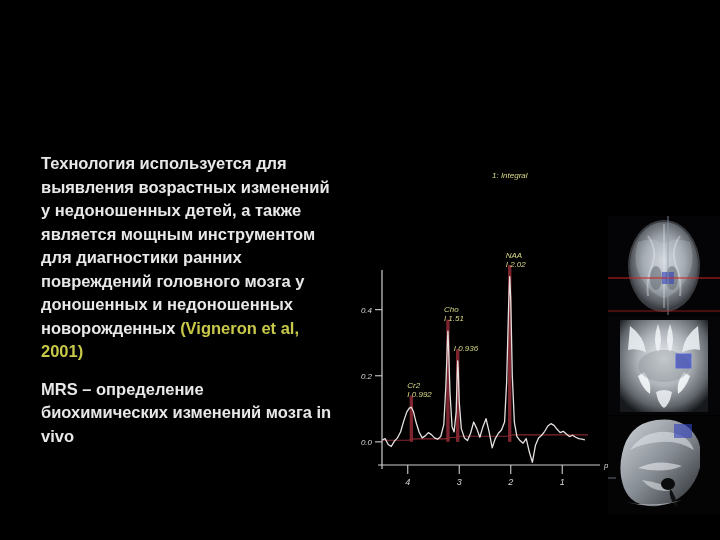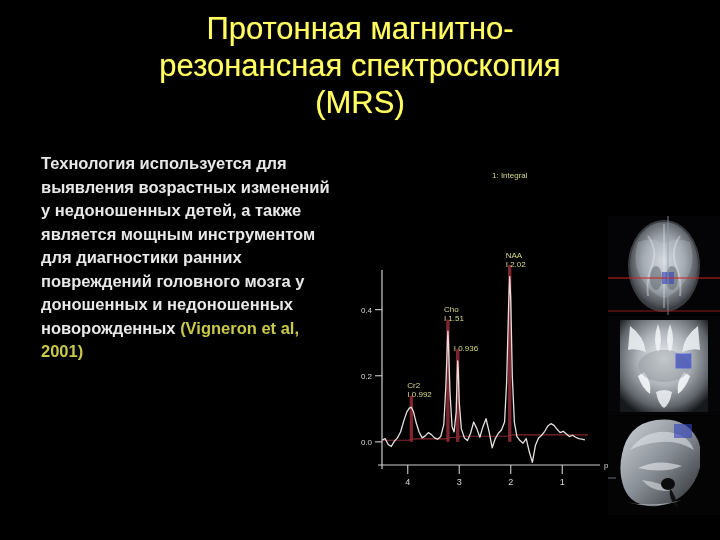--- a/index.html
+++ b/index.html
@@ -20,42 +20,39 @@
     position:absolute;left:41px;top:152px;width:292px;
     color:#e8e8e8;font-size:16.5px;line-height:23.5px;font-weight:bold;
   }
   .body-text p{margin:0 0 14px 0;}
   .cite{color:#c8c84a;}
 
   
   .spectrum{
     position:absolute;left:340px;top:160px;width:268px;height:350px;
     background:#000;
+    font-style:italic;
   }
   .spec-svg{display:block;}
 
   
   .mri-col{position:absolute;left:608px;top:216px;width:112px;height:300px;}
   .mri{position:relative;width:112px;height:99px;overflow:hidden;background:#000;}
   .mri + .mri{margin-top:1px;}
   .mri svg{display:block;}
 </style>
 </head>
 <body>
 
 <div class="slide">
 
-  <div class="title">
-    <span class="tline">Протонная магнитно-</span>
-    <span class="tline">резонансная спектроскопия</span>
-    <span class="tline">(MRS)</span>
-  </div>
 
   <div class="body-text">
     <p><span>Технология используется для выявления возрастных изменений у недоношенных детей, а также является мощным инструментом для диагностики ранних повреждений головного мозга у доношенных и недоношенных новорожденных </span><span class="cite">(Vigneron et al, 2001)</span></p>
+    <p>MRS – определение биохимических изменений мозга in vivo</p>
   </div>
 
   <div class="spectrum">
     <svg class="spec-svg" id="spec" width="268" height="350" viewBox="0 0 268 350">
         <text x="152" y="18" fill="#d9d98a" font-size="8" font-family="&quot;Liberation Sans&quot;,sans-serif">1: Integral</text>
         <line x1="42" y1="110" x2="42" y2="309" stroke="#cfcfcf" stroke-width="1.2"></line>
         <line x1="38" y1="305" x2="260" y2="305" stroke="#cfcfcf" stroke-width="1.2"></line>
         <line x1="35" y1="149.66101694915255" x2="42" y2="149.66101694915255" stroke="#cfcfcf" stroke-width="1.1"></line>
         <text x="32" y="152.66101694915255" fill="#d8d8d8" font-size="8" text-anchor="end" font-family="&quot;Liberation Sans&quot;,sans-serif">0.4</text>
         <line x1="35" y1="215.7627118644068" x2="42" y2="215.7627118644068" stroke="#cfcfcf" stroke-width="1.1"></line>

